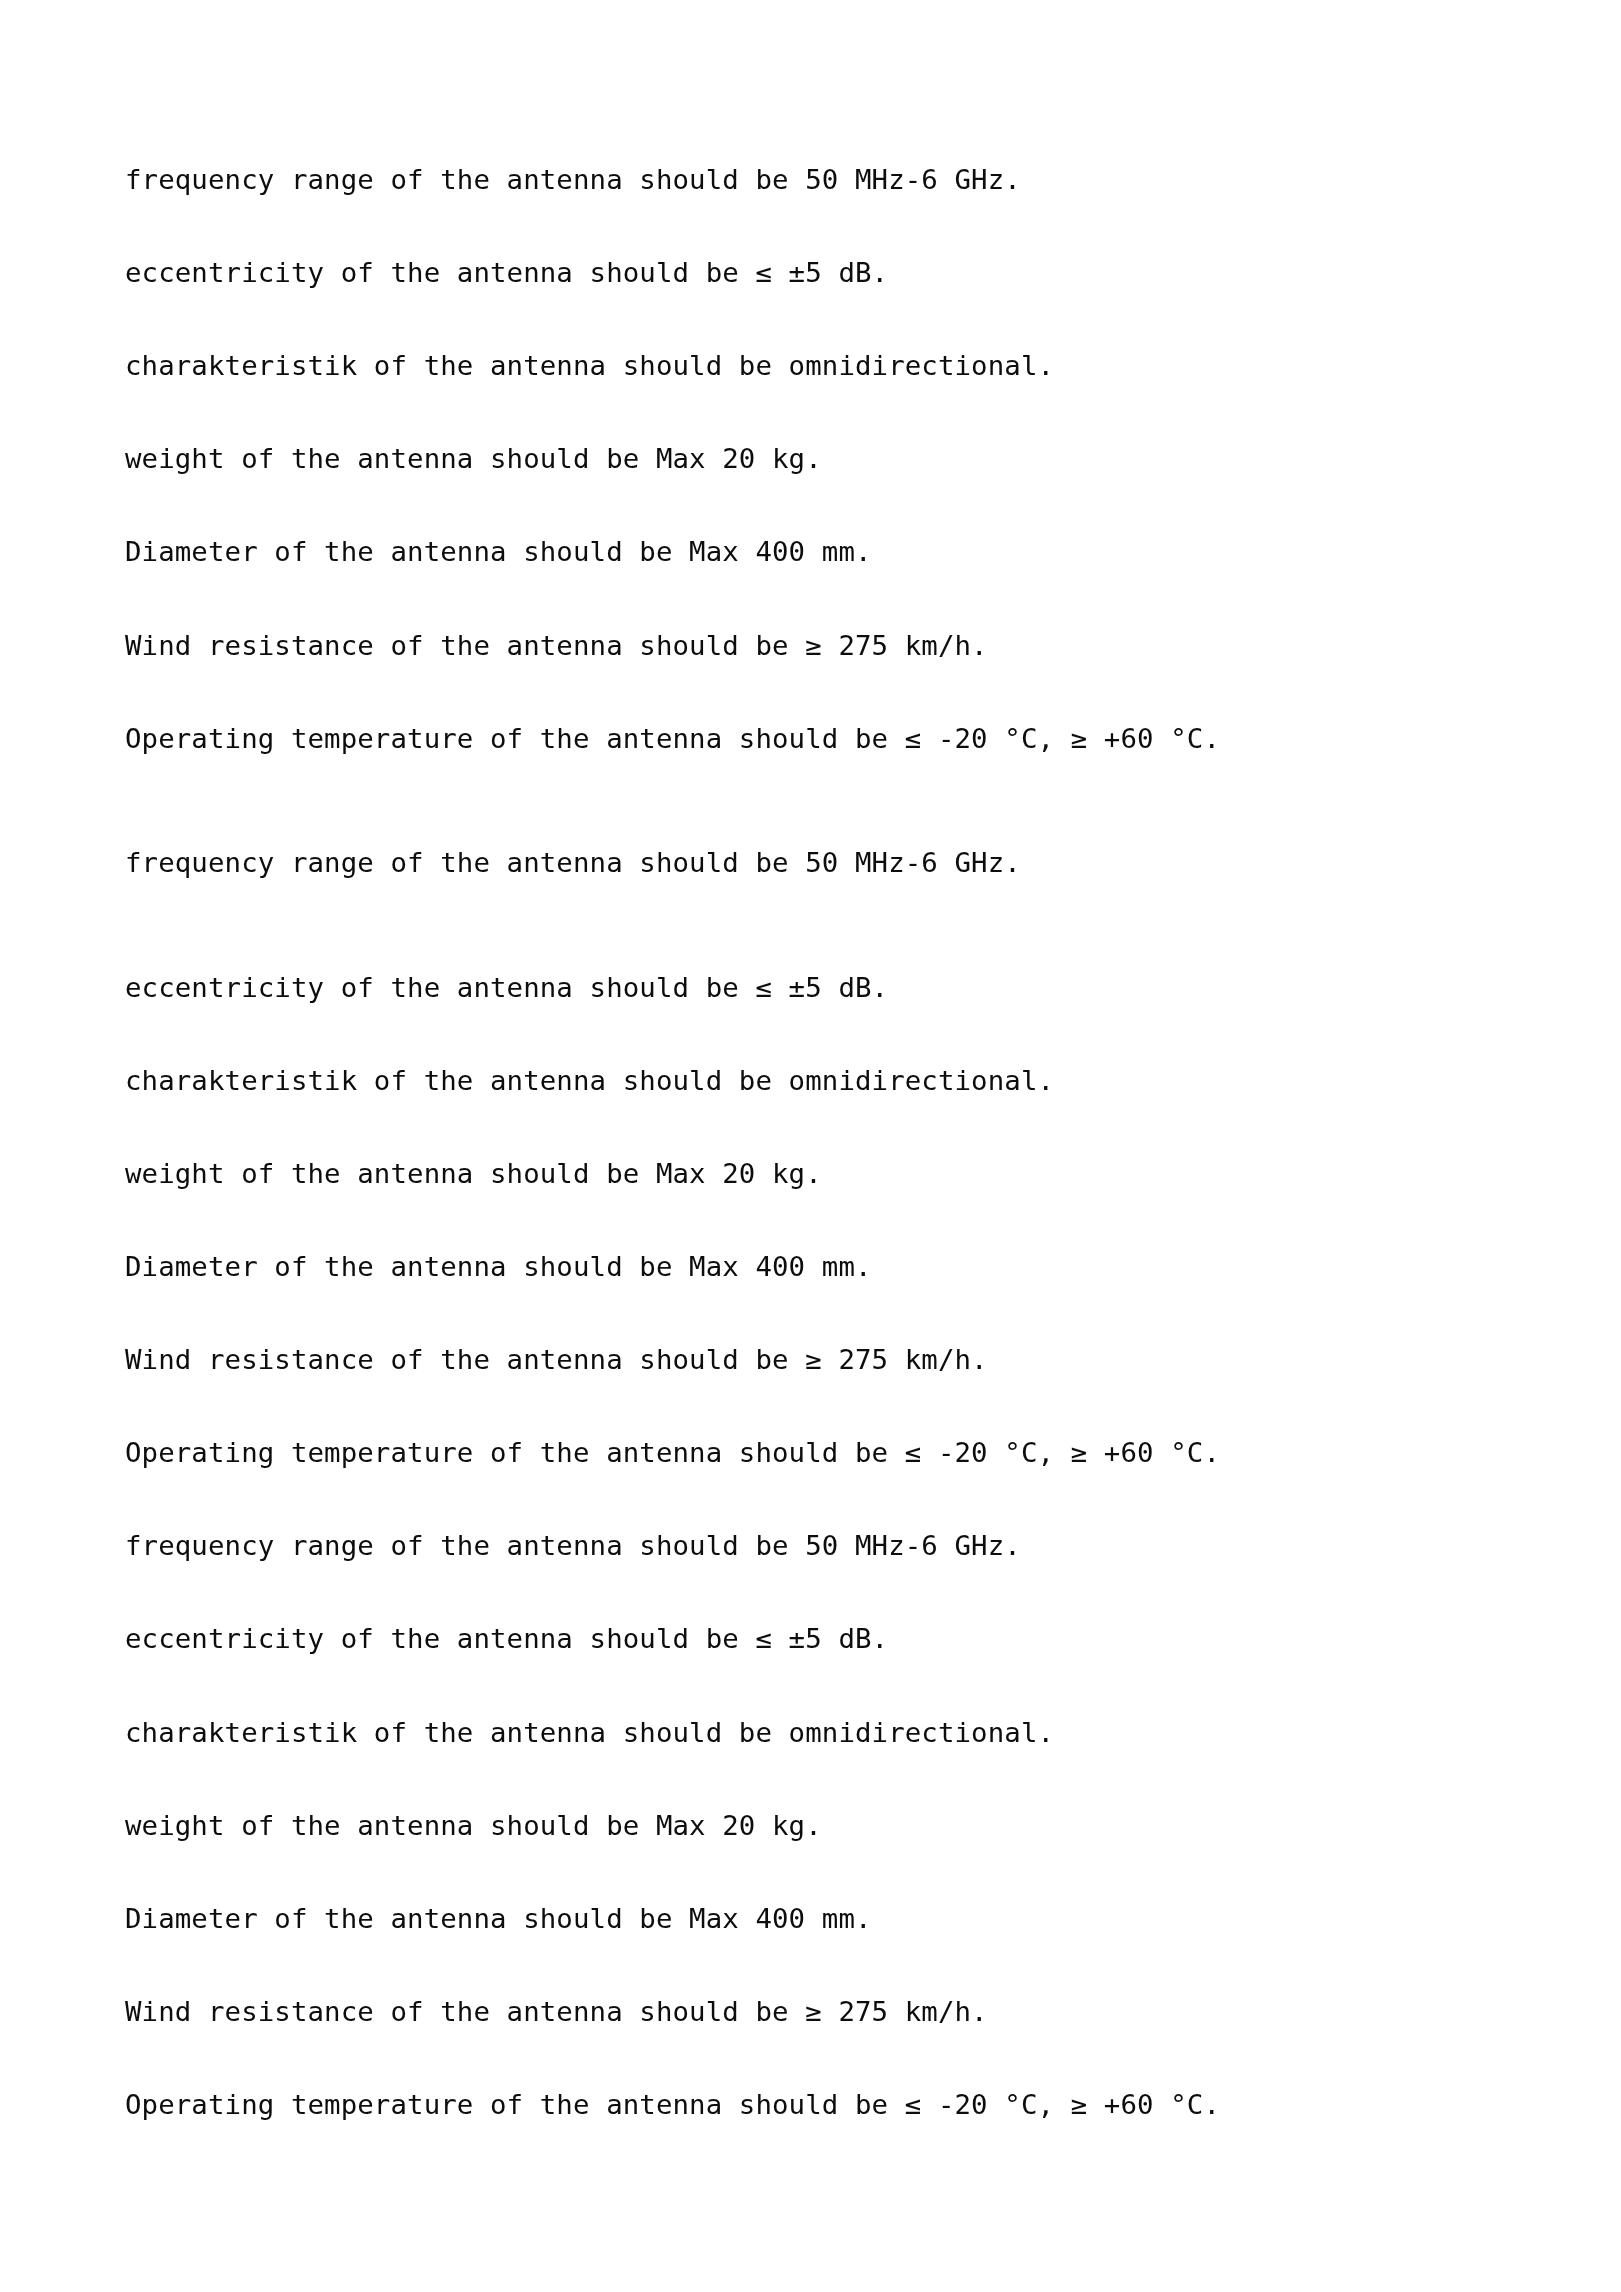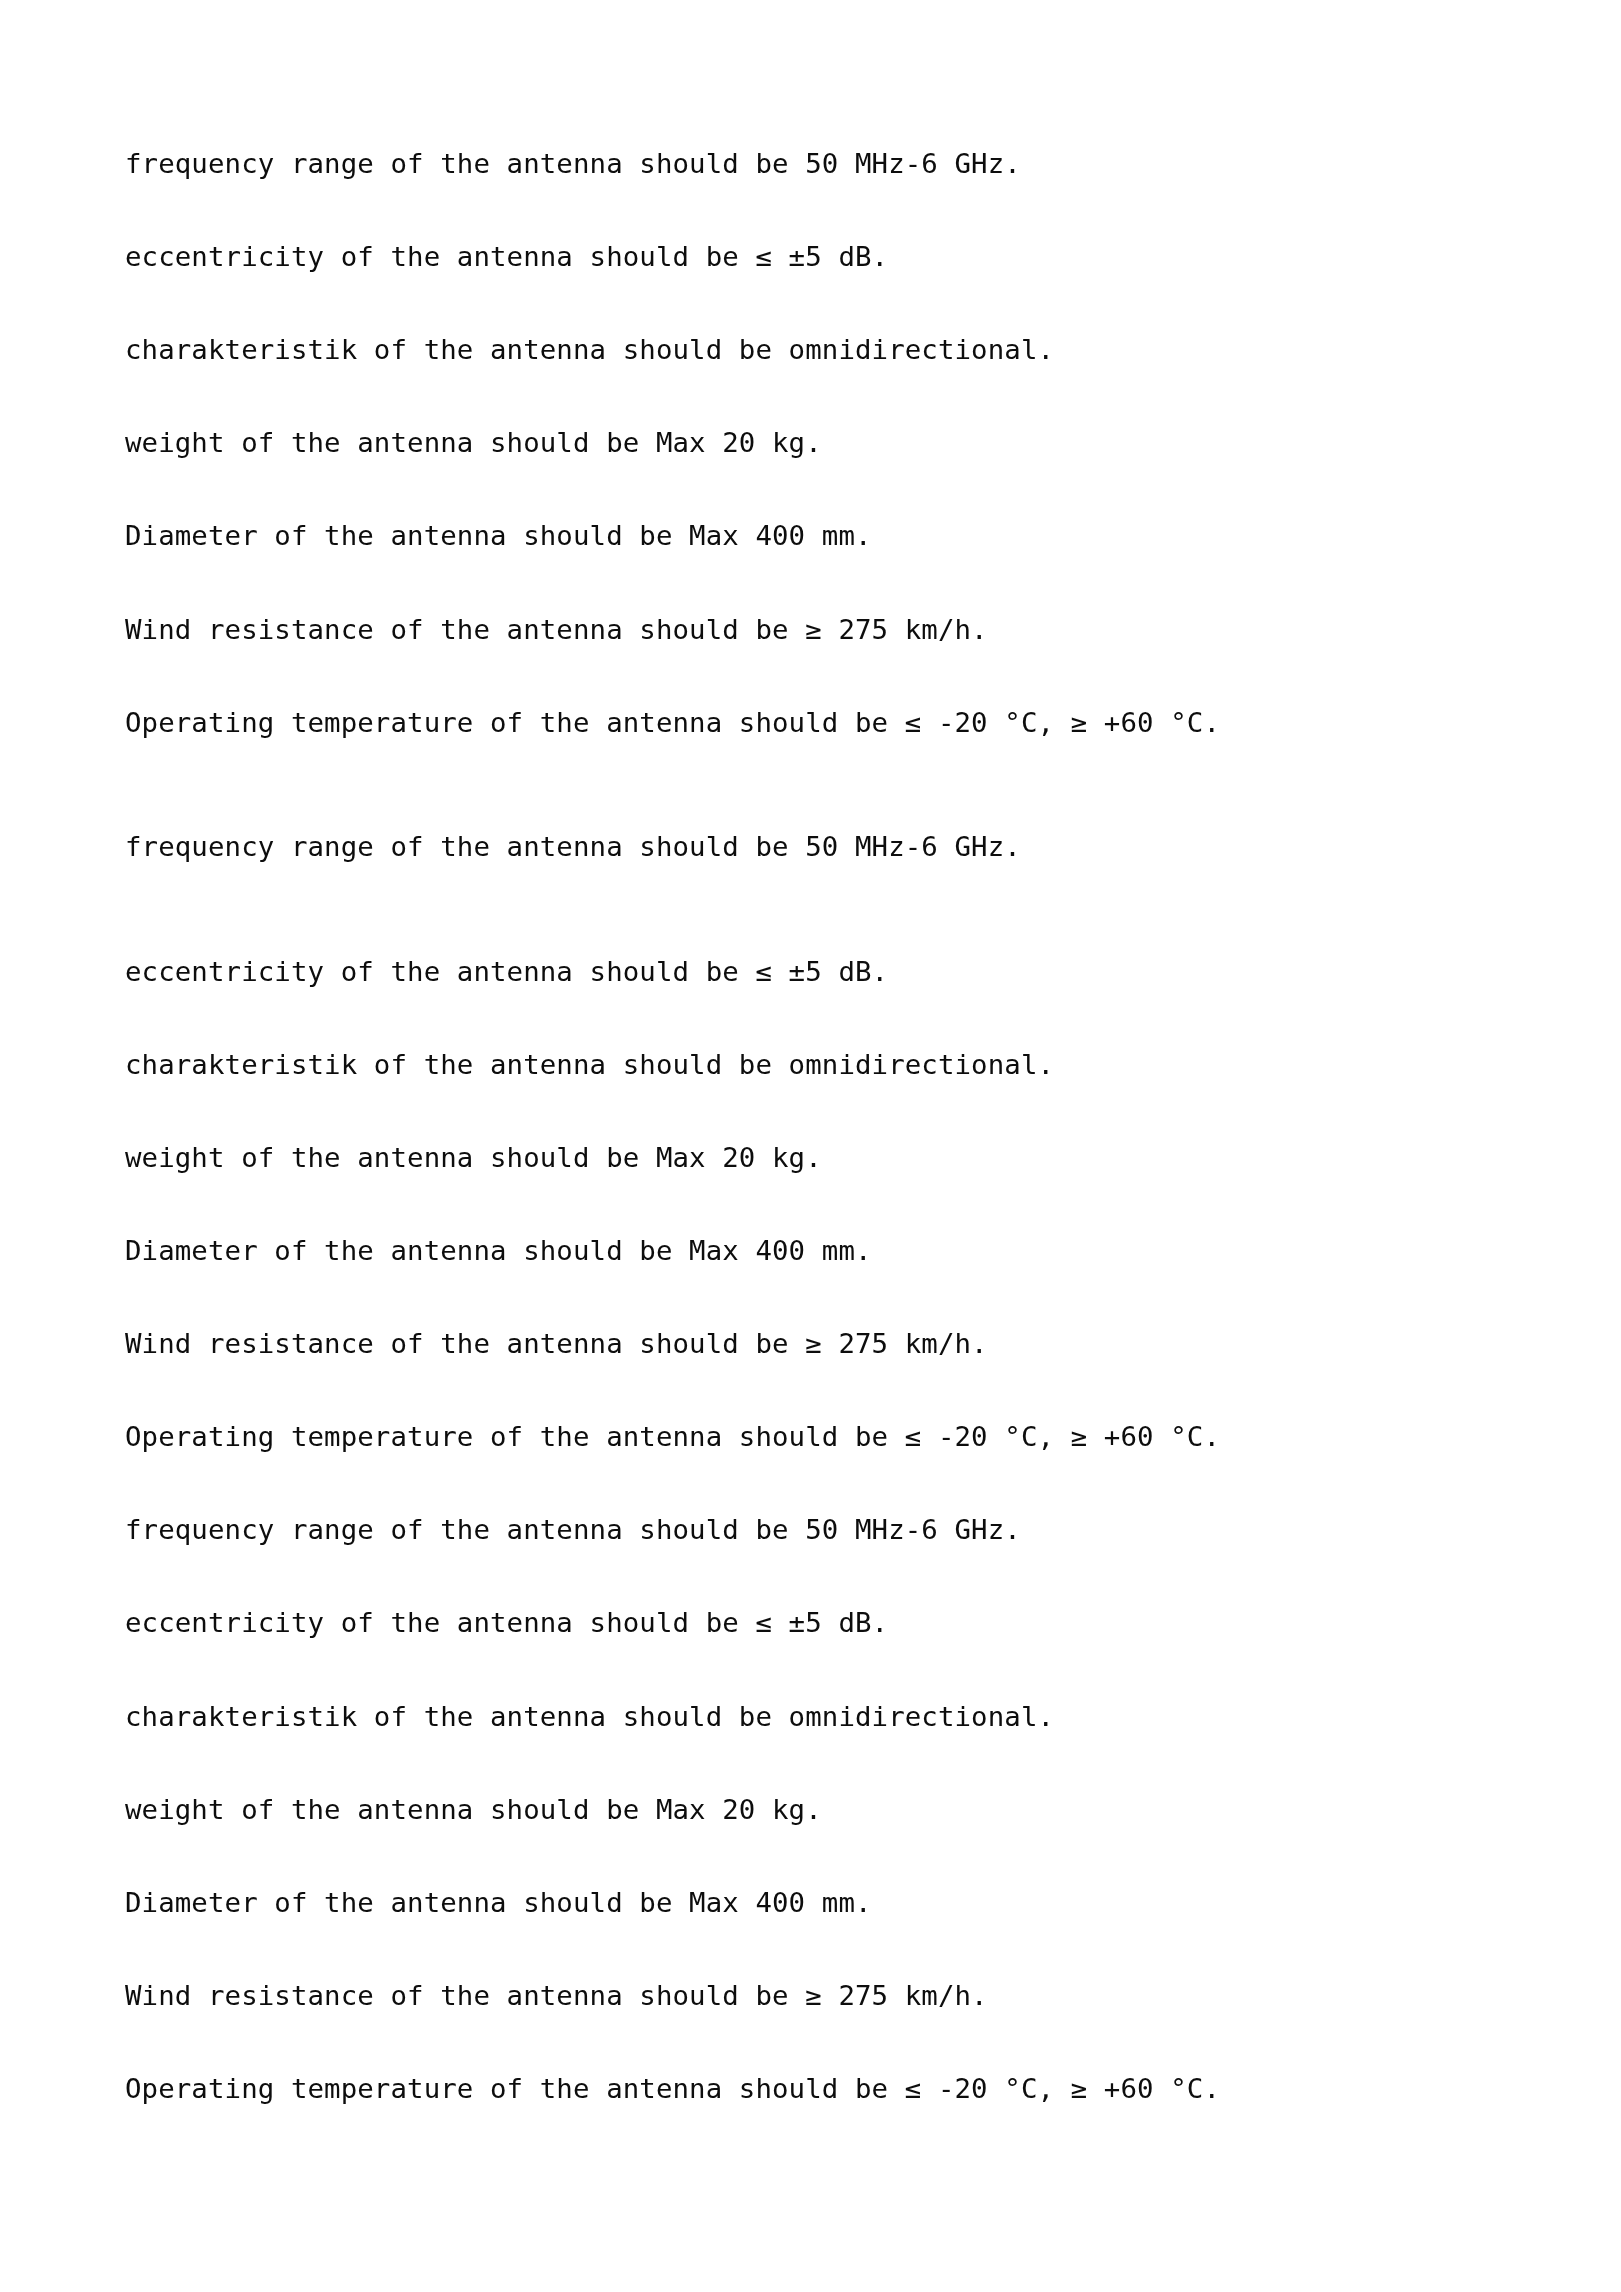--- a/index.html
+++ b/index.html
@@ -20,20 +20,21 @@
     inset: 0;
   }
   .doc-line {
     position: absolute;
     left: 125px;
     font-size: 27.4px;
     line-height: 27.4px;
     color: #0d0d0d;
     white-space: pre;
     letter-spacing: 0.1px;
+    margin-top: 16px;
   }
 </style>
 </head>
 <body>
 
 <div class="page">
   <div class="text-layer" id="text-layer">
       <div class="doc-line" style="top: 150px;">frequency range of the antenna should be 50 MHz-6 GHz.</div>
       <div class="doc-line" style="top: 243px;">eccentricity of the antenna should be ≤ ±5 dB.</div>
       <div class="doc-line" style="top: 336px;">charakteristik of the antenna should be omnidirectional.</div>

